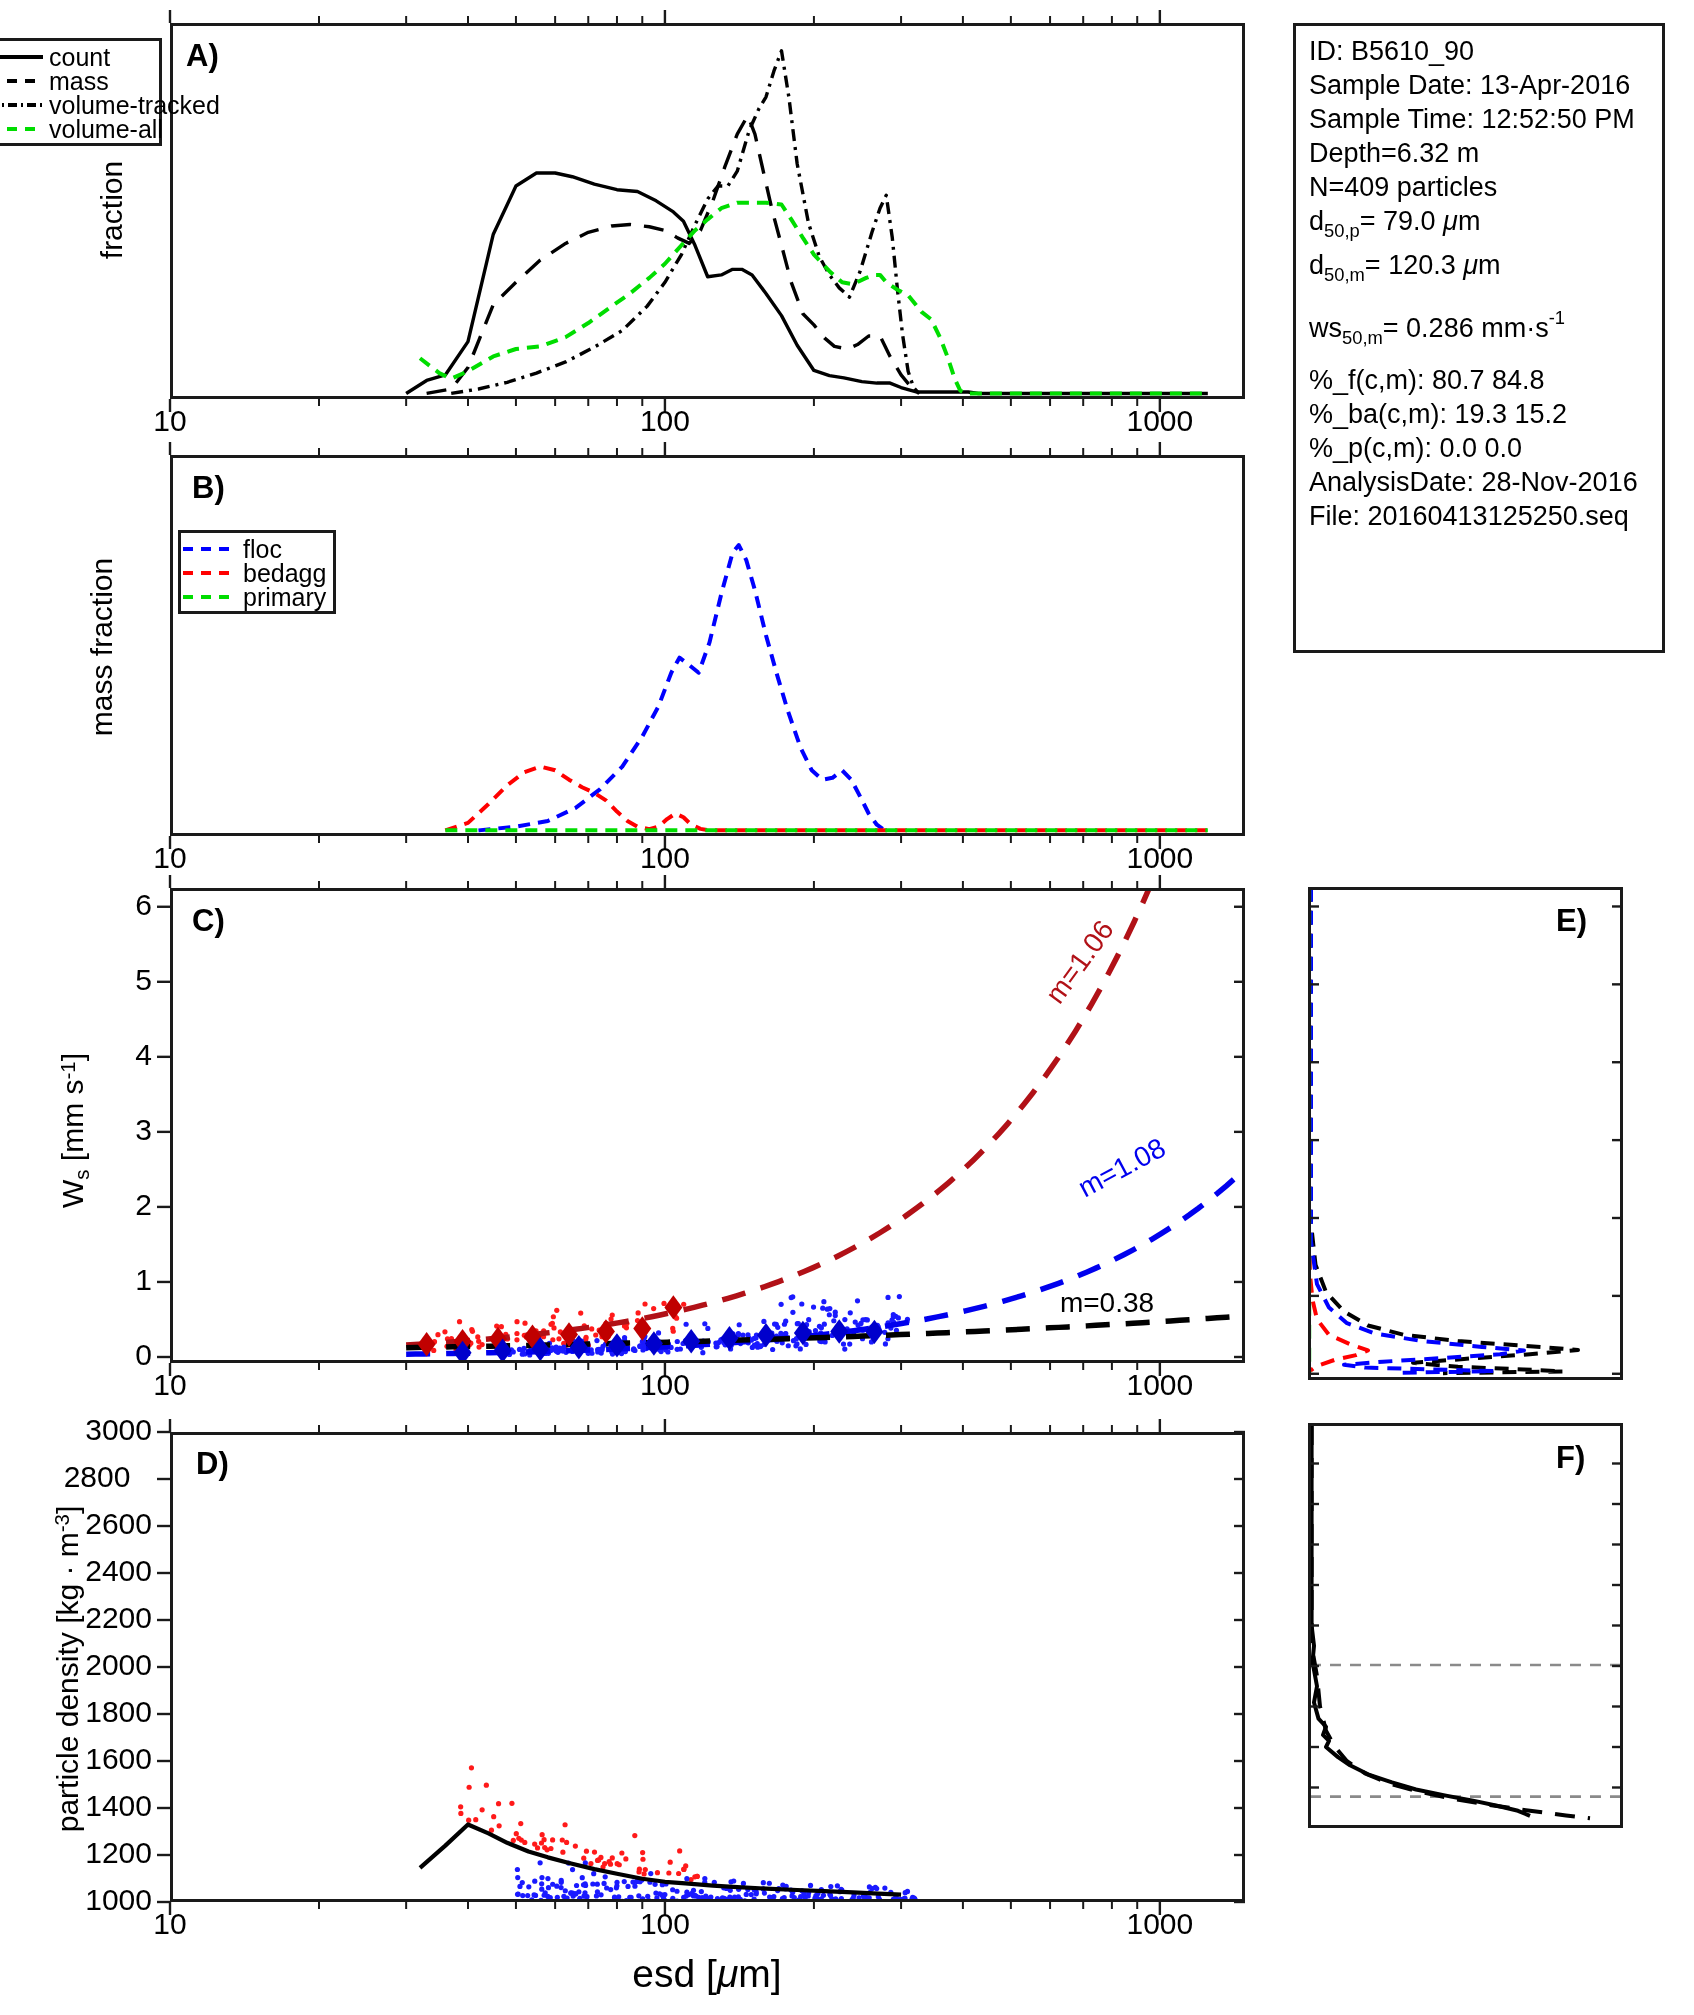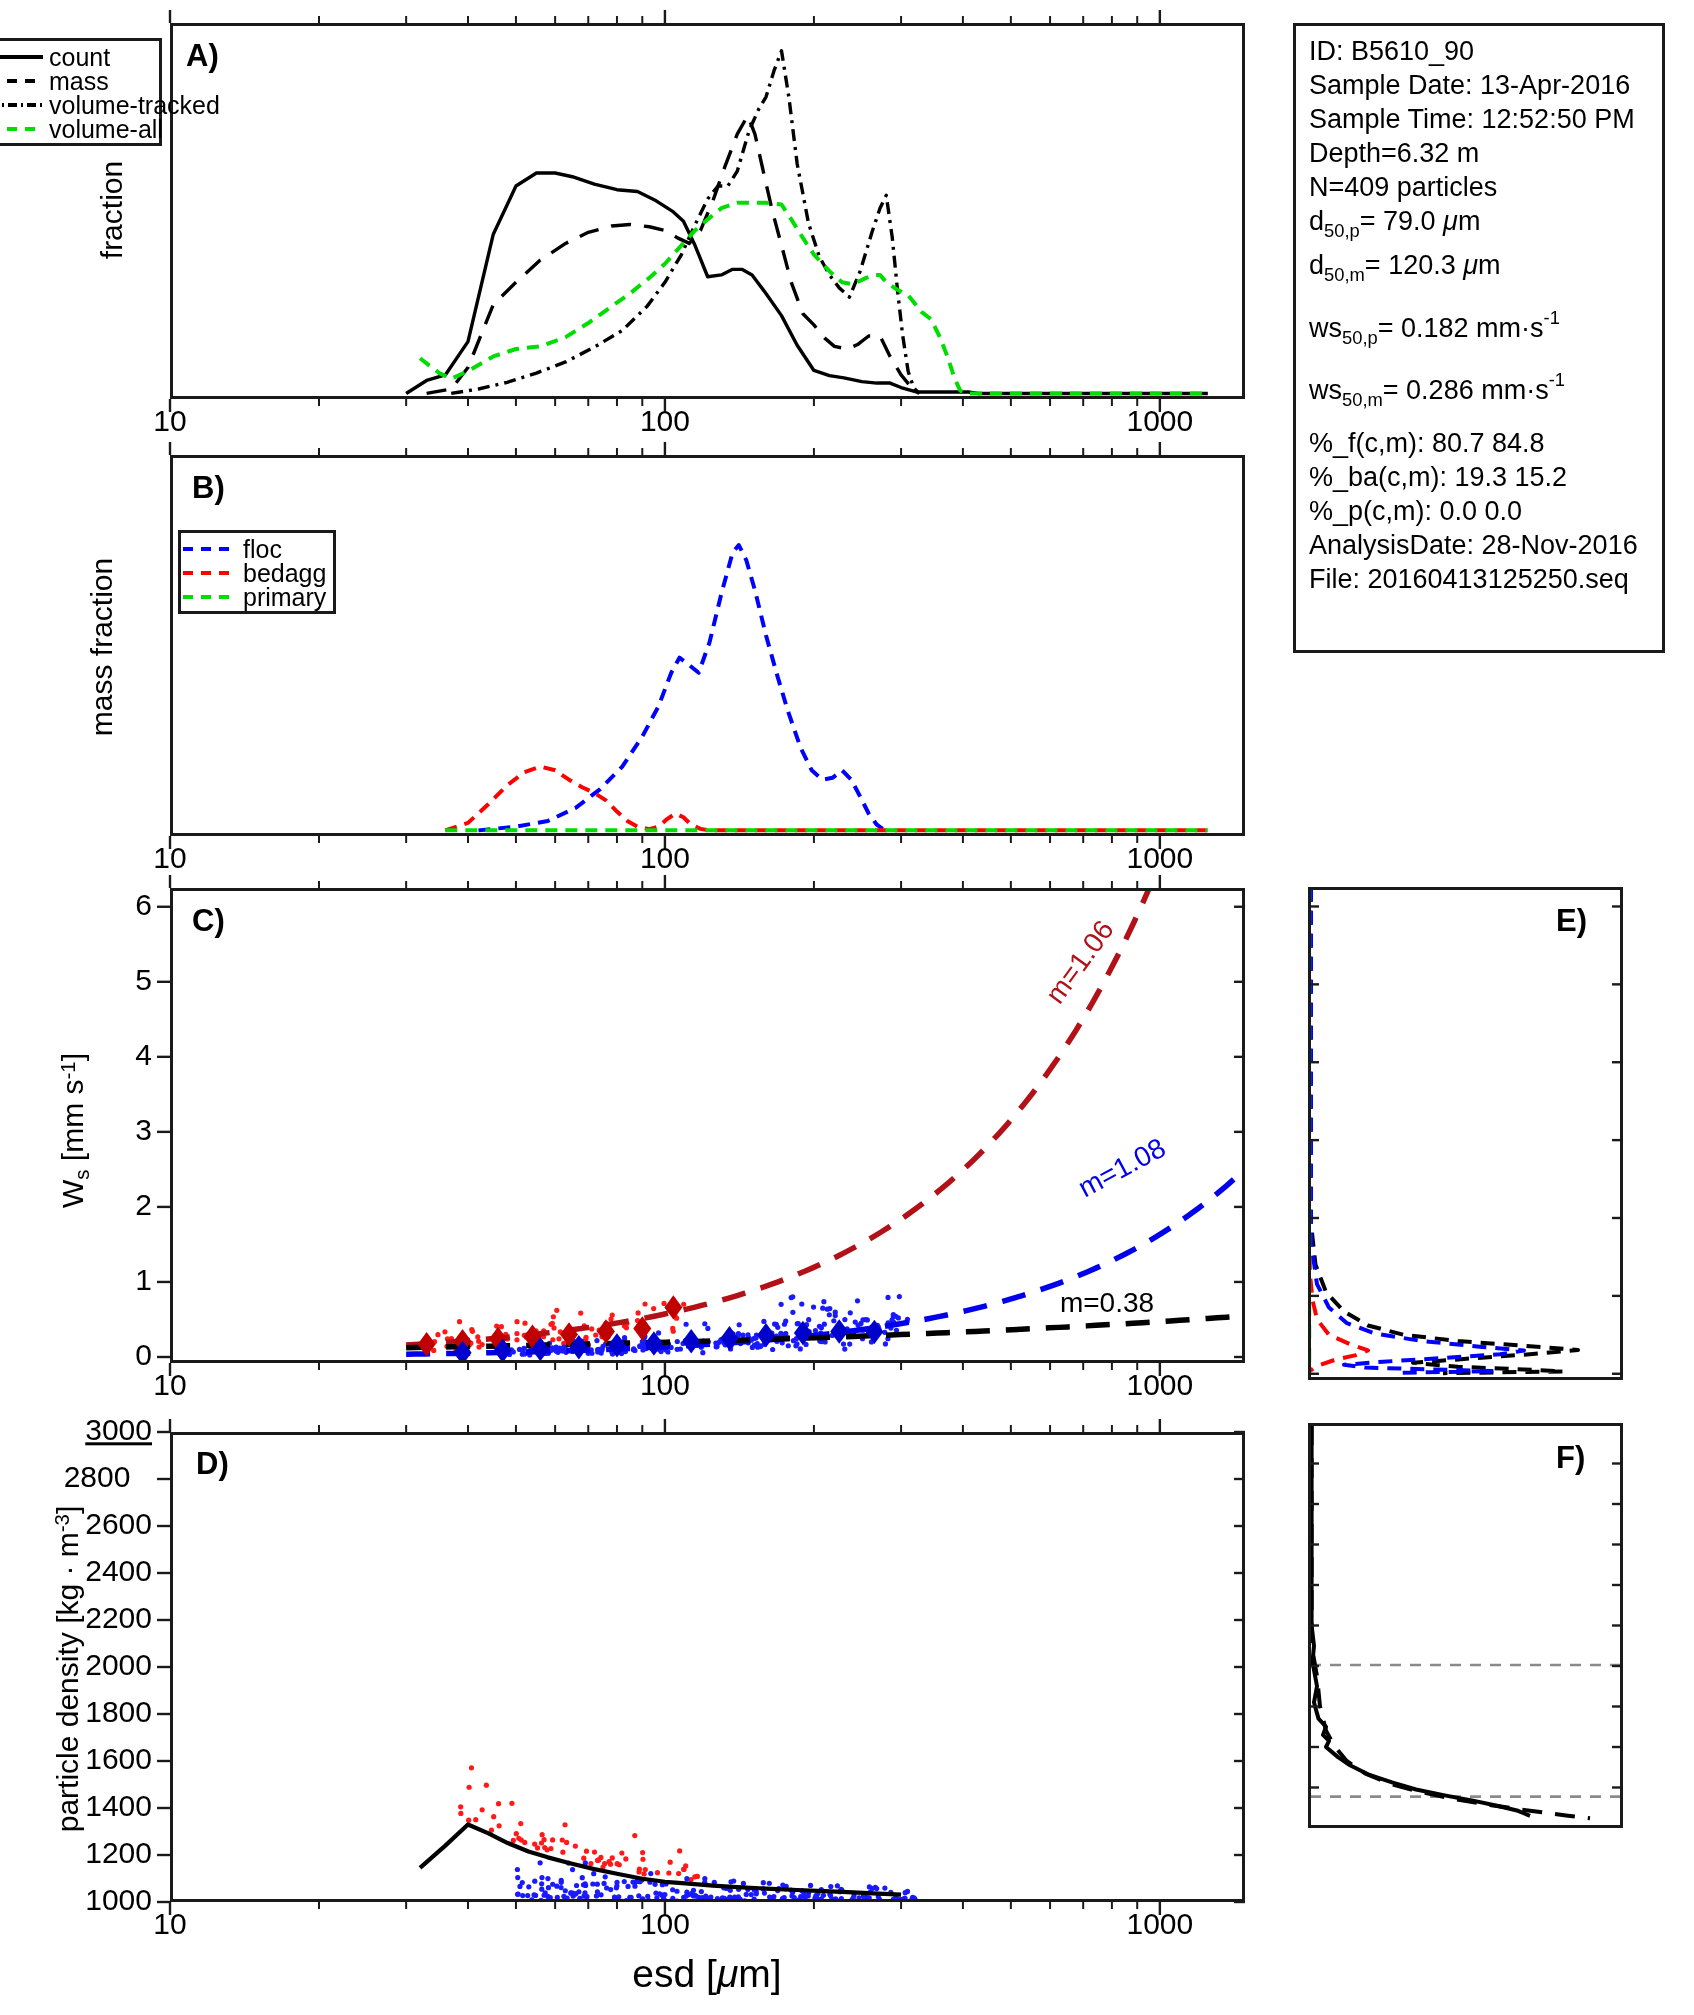--- a/index.html
+++ b/index.html
@@ -1059,21 +1059,21 @@
       <span style="left: 42px; top: 1902px;">1000</span>
       <span style="left: 42px; top: 1855px;">1200</span>
       <span style="left: 42px; top: 1808px;">1400</span>
       <span style="left: 42px; top: 1761px;">1600</span>
       <span style="left: 42px; top: 1714px;">1800</span>
       <span style="left: 42px; top: 1667px;">2000</span>
       <span style="left: 42px; top: 1620px;">2200</span>
       <span style="left: 42px; top: 1573px;">2400</span>
       <span style="left: 42px; top: 1526px;">2600</span>
       <span style="left: 42px; top: 1479px; text-align: center;">2800</span>
-      <span style="left: 42px; top: 1432px; text-decoration: underline;">3000</span>
+      <span style="left: 42px; top: 1432px;">3000</span>
     </div>
 
   <div class="mlab" id="mlab-m106" style="color: rgb(177, 17, 23); left: 1080px; top: 962px; transform: translate(-50%, -50%) rotate(-54deg);">m=1.06</div>
   <div class="mlab" id="mlab-m108" style="color: rgb(0, 0, 238); left: 1122px; top: 1168px; transform: translate(-50%, -50%) rotate(-28deg);">m=1.08</div>
   <div class="mlab" id="mlab-m038" style="color: rgb(0, 0, 0); left: 1107px; top: 1303px; transform: translate(-50%, -50%) rotate(0deg);">m=0.38</div>
 
   <div class="legend" id="legend-A" style="left:-16px;top:38px;width:178px">
       <div class="row">
         <svg width="54" height="10">
           <line x1="0" x2="54" y1="5" y2="5" stroke="#000000" stroke-width="4"></line>
@@ -1121,21 +1121,20 @@
     </div>
 
   <div class="infobox" id="info-box">
       <div>ID: B5610_90</div>
       <div>Sample Date: 13-Apr-2016</div>
       <div>Sample Time: 12:52:50 PM</div>
       <div>Depth=6.32 m</div>
       <div>N=409 particles</div>
       <div>d<sub>50,p</sub>=  79.0 <span class="it">μ</span>m</div>
       <div>d<sub>50,m</sub>= 120.3 <span class="it">μ</span>m</div>
-      <div class="gap">ws<sub>50,p</sub>= 0.182 mm·s<sup>-1</sup></div>
       <div class="gap">ws<sub>50,m</sub>= 0.286 mm·s<sup>-1</sup></div>
       <div>%_f(c,m): 80.7 84.8</div>
       <div>%_ba(c,m): 19.3 15.2</div>
       <div>%_p(c,m): 0.0 0.0</div>
       <div>AnalysisDate: 28-Nov-2016</div>
       <div>File: 20160413125250.seq</div>
     </div>
 </div>
 
 </body></html>

